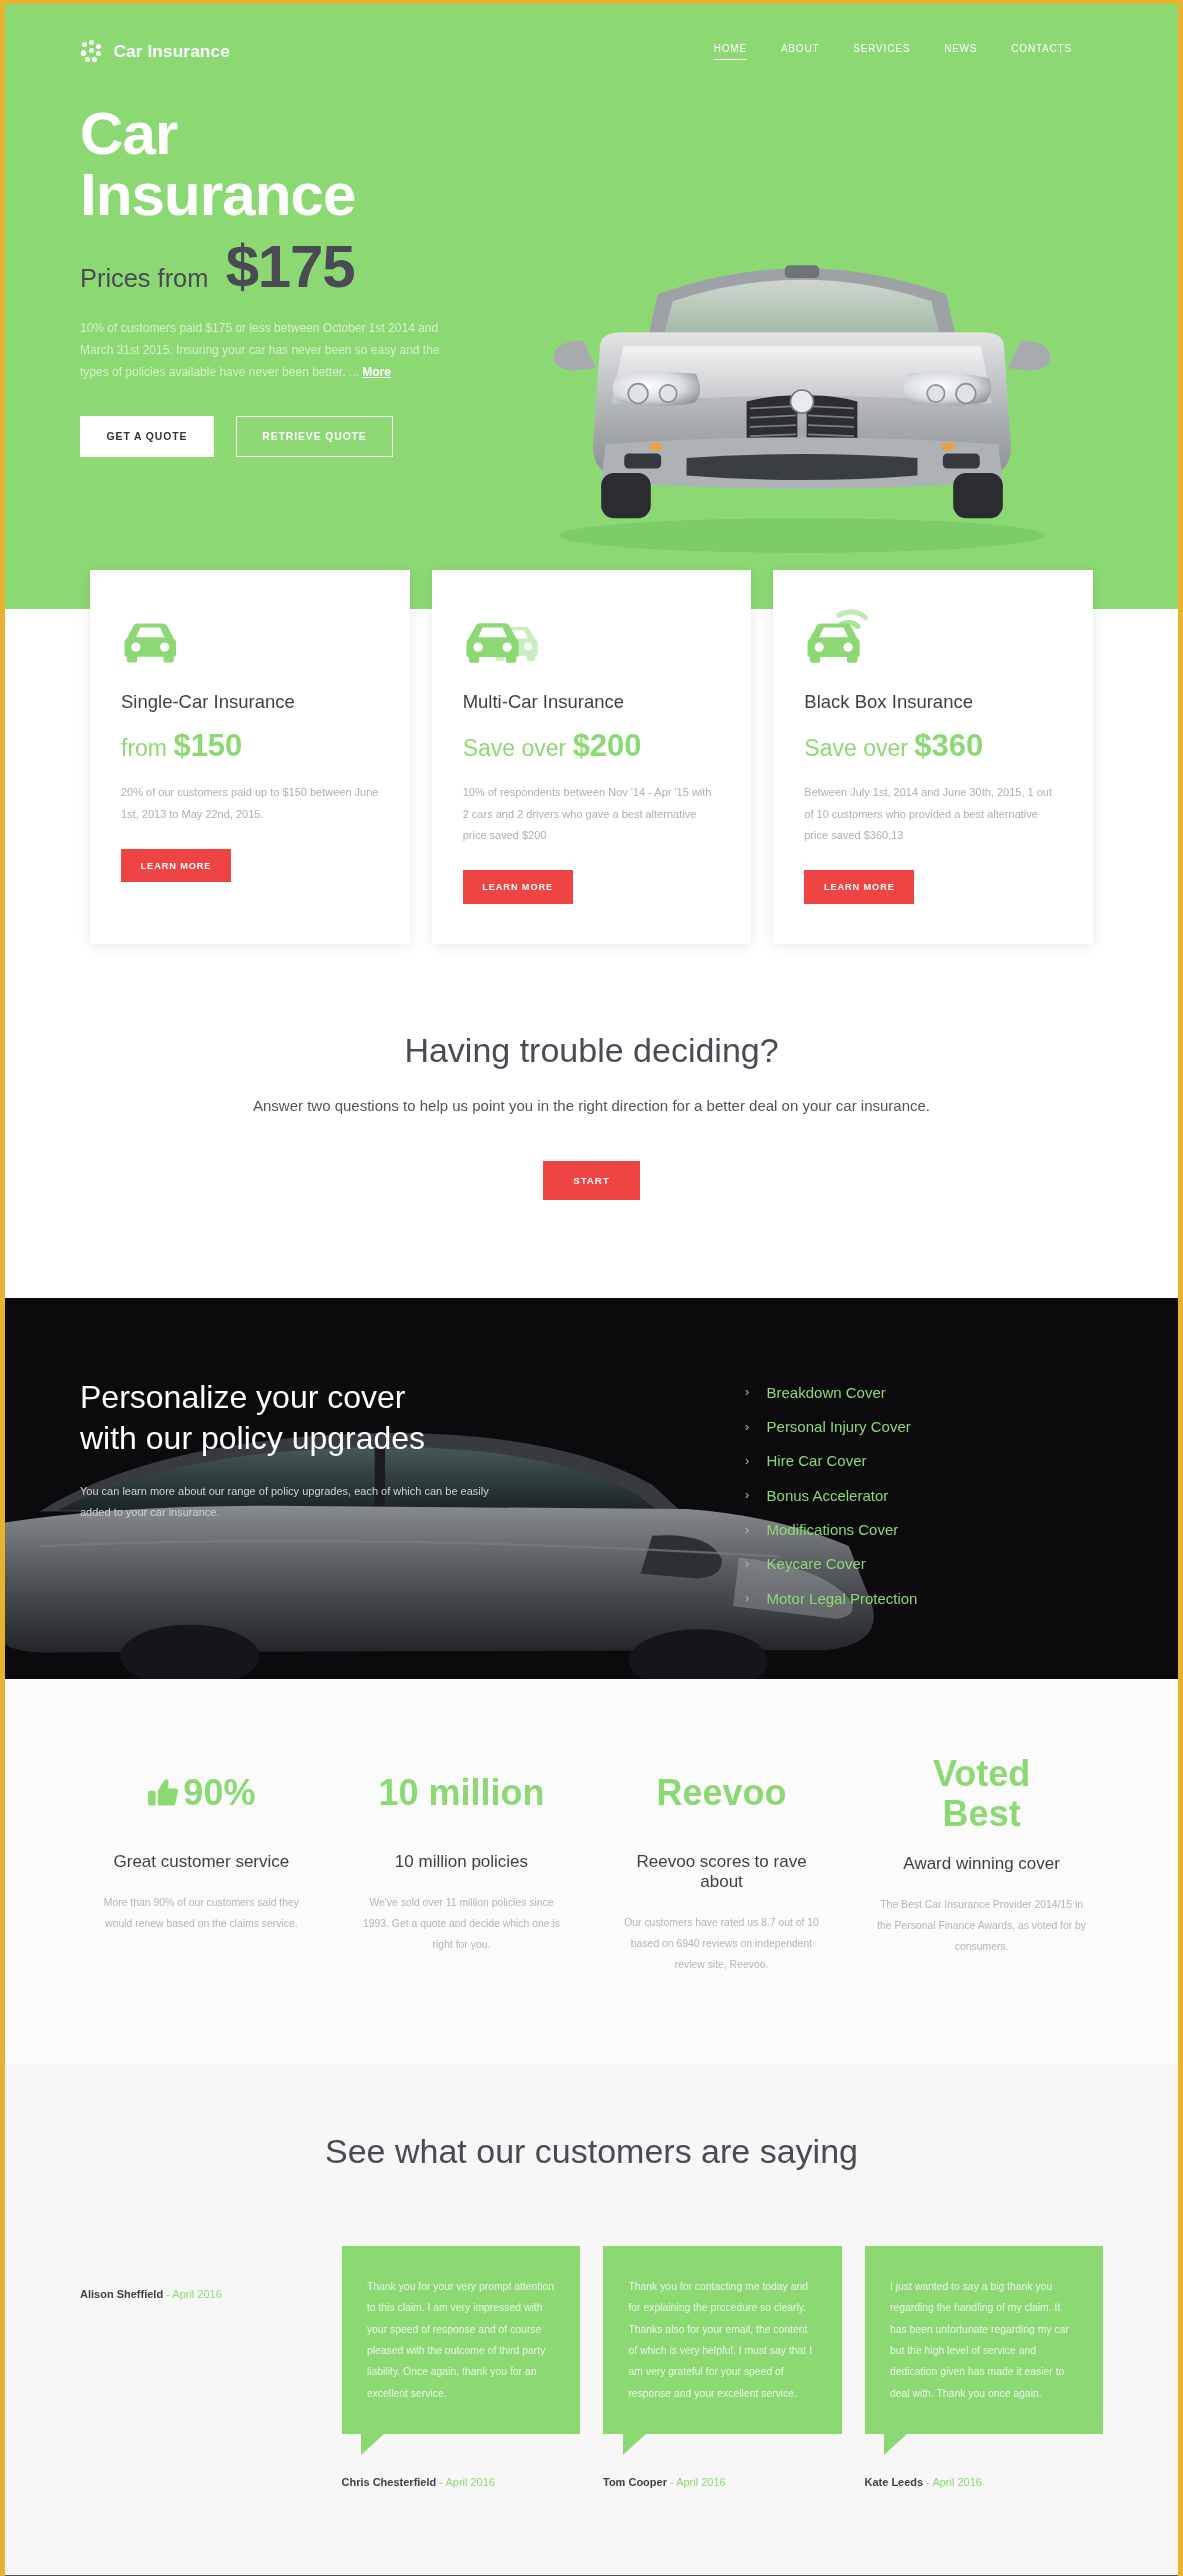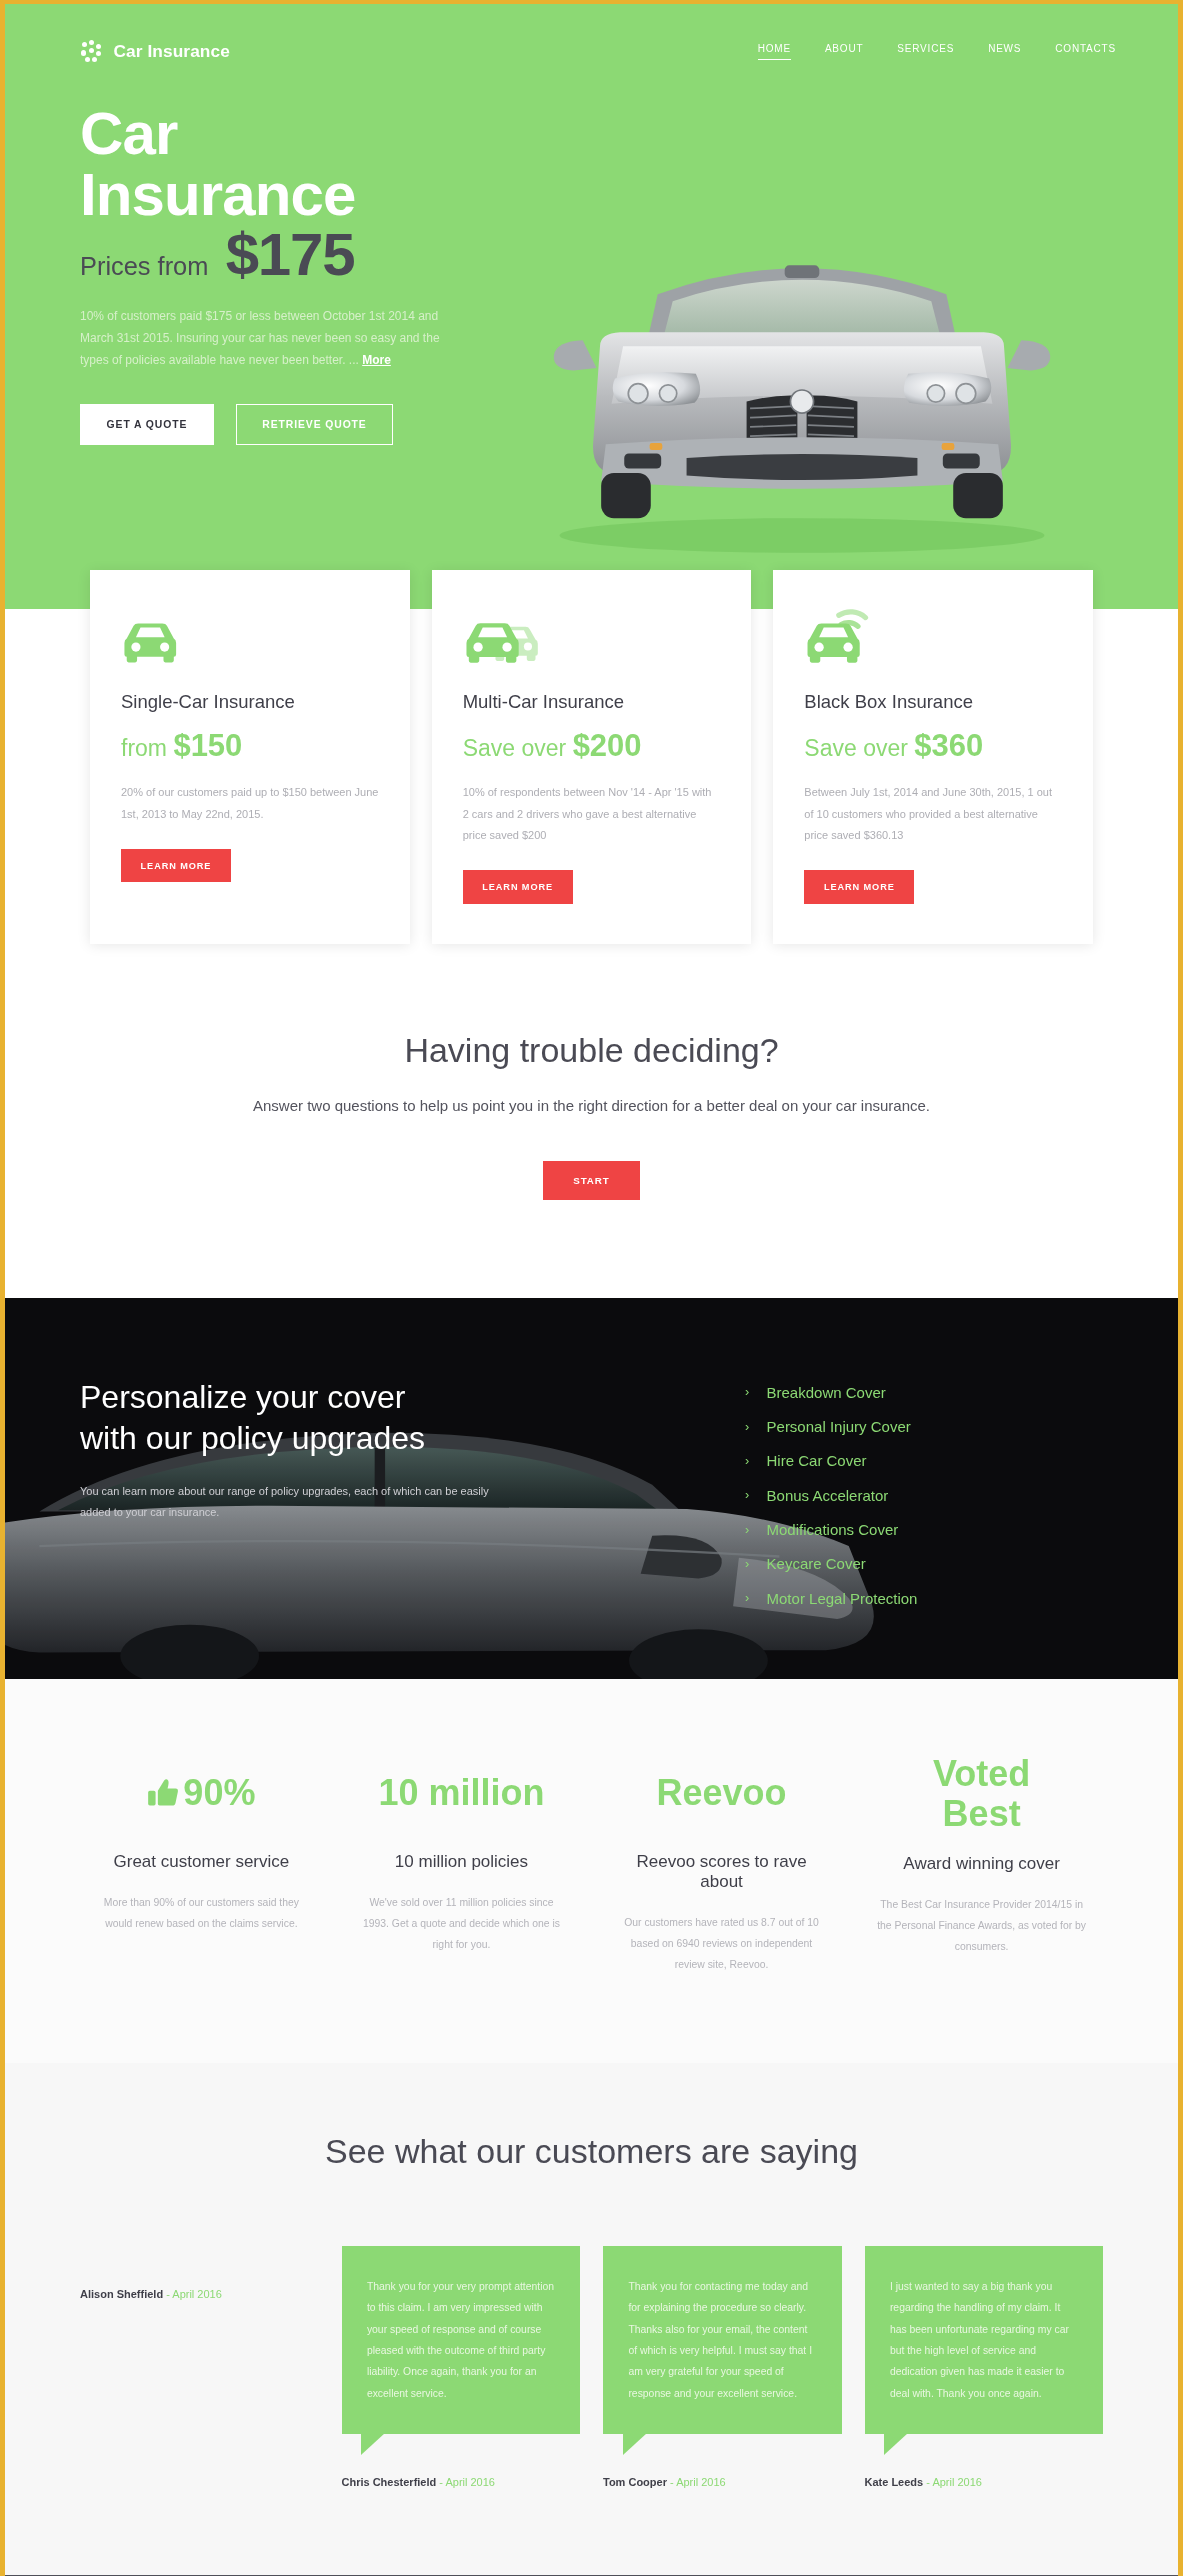--- a/index.html
+++ b/index.html
@@ -24,21 +24,21 @@
 
   
   .hero {
     background: #8cd974;
     position: relative;
     padding-bottom: 64px;
     min-height: 566px;
   }
   .topbar {
     display: flex; align-items: center; justify-content: space-between;
-    padding: 36px 39px 0 75px;
+    padding: 36px 83px 0 75px;
   }
   .brand { display: flex; align-items: center; gap: 10.4px; }
   .brand-mark { width: 23px; height: 23px; position: relative; display:block; }
   .brand-mark i {
     position: absolute; width: 5.2px; height: 5.2px; border-radius: 50%;
     background: #ffffff; display:block;
   }
   .brand-name {
     color: #ffffff; font-size: 17.3px; font-weight: bold; letter-spacing: 0.1px;
   }
@@ -49,21 +49,21 @@
   }
   .mainnav a.active { border-bottom: 1.7px solid #ffffff; }
 
   .hero-body { position: relative; padding: 40px 75px 0 75px; }
   .hero-left { width: 532px; position: relative; z-index: 3; }
   .hero-title {
     color: #ffffff; font-size: 60px; line-height: 1.02; font-weight: bold;
     letter-spacing: -0.9px;
   }
   .price-row {
-    display: flex; align-items: baseline; gap: 17.3px; margin-top: 0;
+    display: flex; align-items: baseline; gap: 17.3px; margin-top: 12px;
   }
   .price-label { color: #4a4a54; font-size: 25.4px; }
   .price-amount {
     color: #4a4a54; font-size: 60px; font-weight: bold; letter-spacing: -1.2px;
     line-height: 1;
   }
   .hero-note {
     color: #d6f0c9; font-size: 12px; line-height: 1.85; margin-top: 19.6px;
     max-width: 361px;
   }

